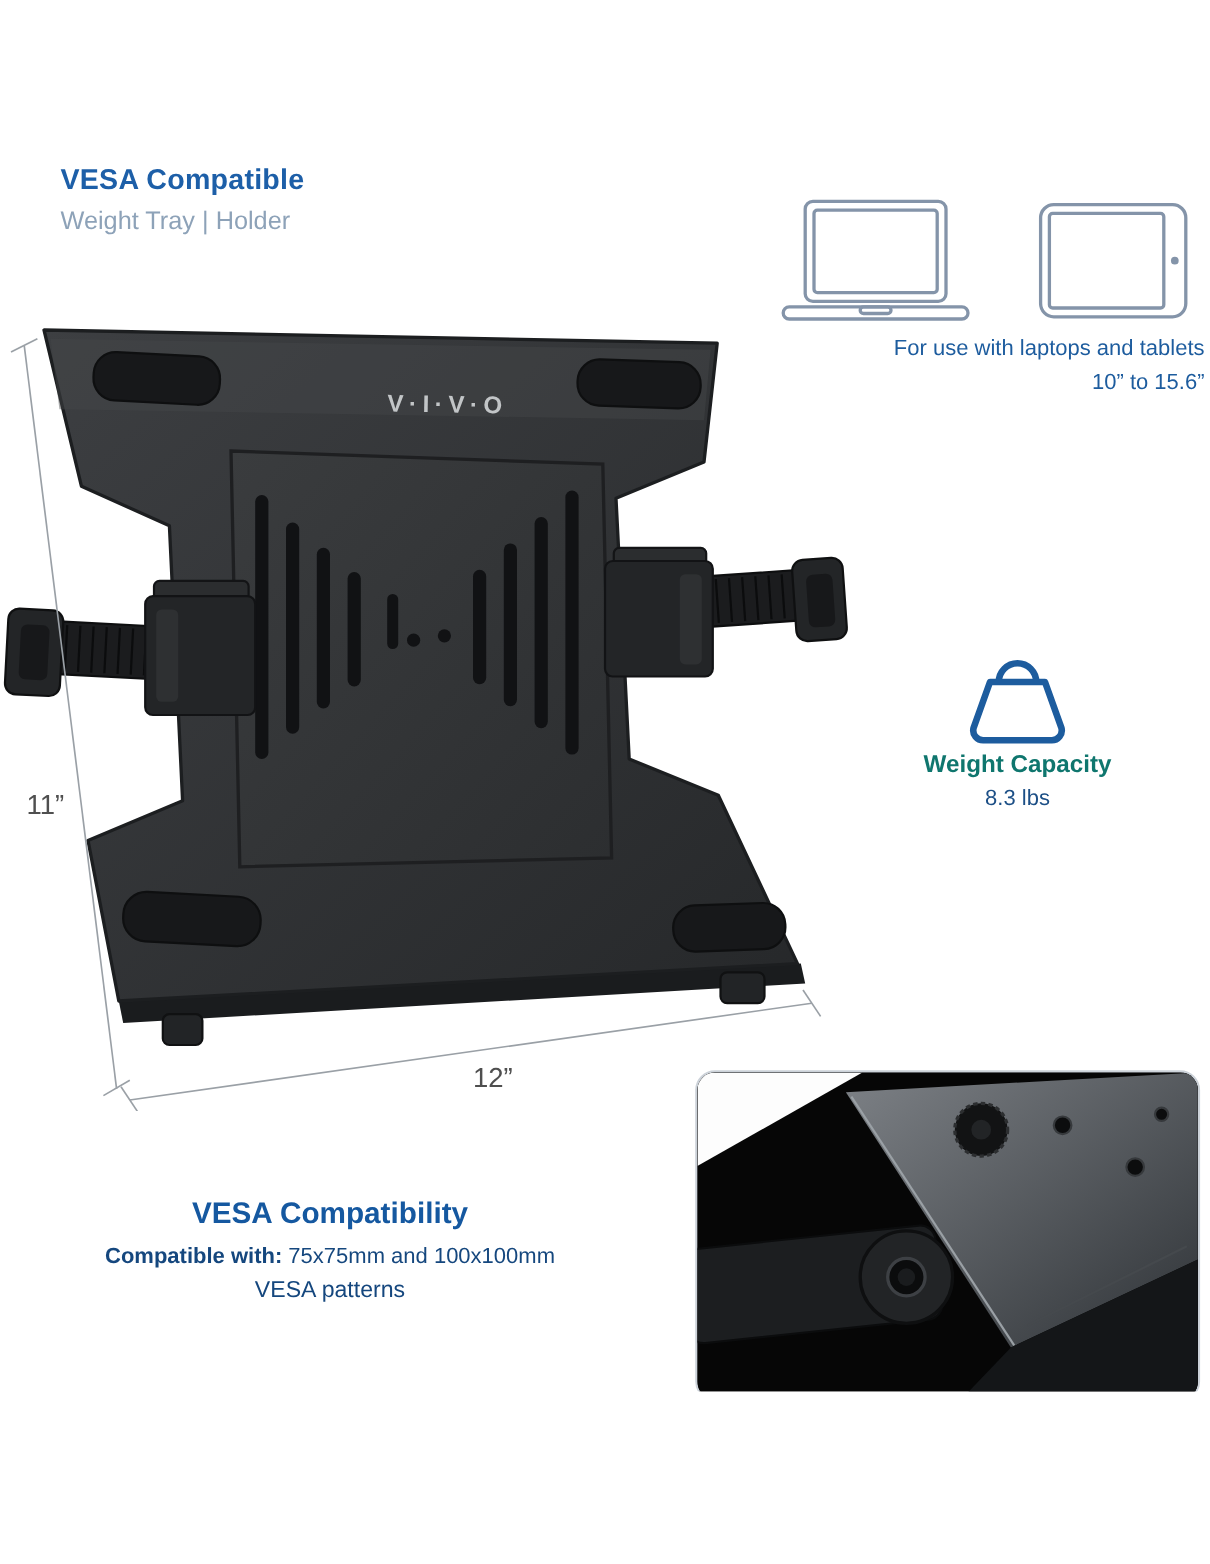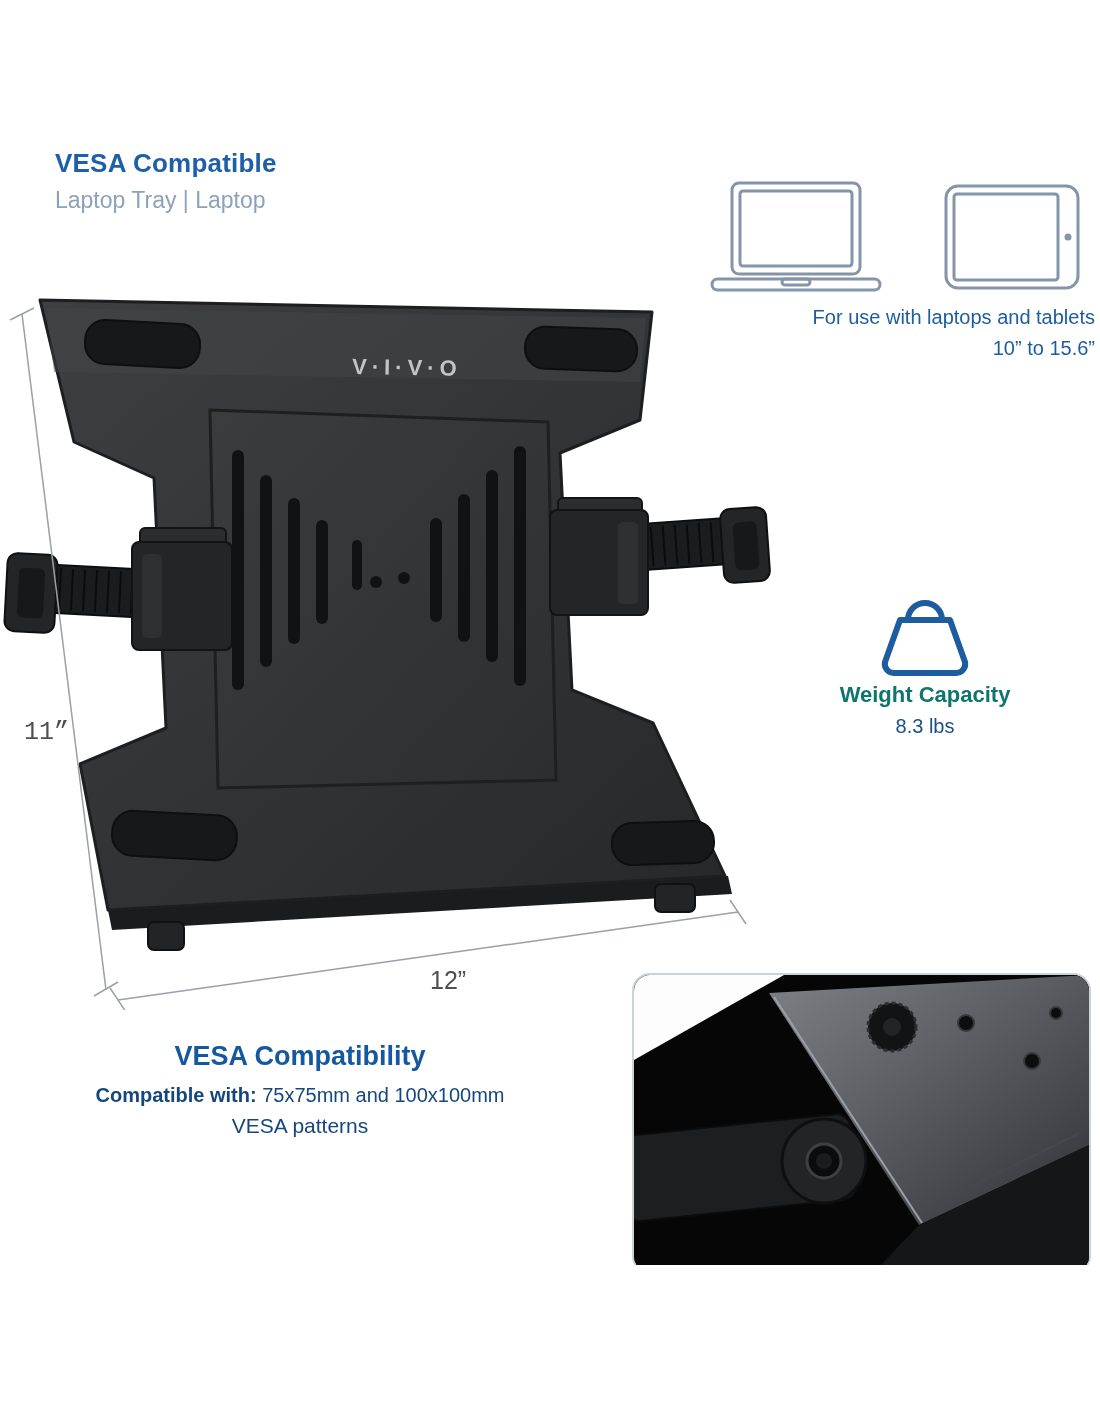--- a/index.html
+++ b/index.html
@@ -14,48 +14,48 @@
   .hdr .subtitle{font-size:23px;color:#8da2b8;margin-top:8px;}
   
   .dev-laptop{position:absolute;left:702px;top:178px;}
   .dev-tablet{position:absolute;left:938px;top:180px;}
   .dev-note{position:absolute;left:695px;top:306px;width:400px;text-align:right;color:#1d5c9e;}
   .dev-note .l1{font-size:20px;}
   .dev-note .l2{font-size:20px;margin-top:8px;}
   
   .product-svg{position:absolute;left:0;top:270px;}
   .dim{position:absolute;font-size:25px;color:#4f4f4f;}
-  .dim-h{left:24px;top:718px;font-family:Liberation Mono, monospace;}
+  .dim-h{left:24px;top:718px;}
   .dim-w{left:430px;top:966px;}
   
   .weight-icon{position:absolute;left:872px;top:588px;}
   .weight-text{position:absolute;left:775px;top:682px;width:300px;text-align:center;}
   .weight-text .wt{font-size:22px;font-weight:bold;color:#0f766e;}
   .weight-text .wv{font-size:20px;color:#1c4f86;margin-top:7px;}
   
-  .vesa{position:absolute;left:60px;top:1041px;width:480px;text-align:center;}
+  .vesa{position:absolute;left:60px;top:1088px;width:480px;text-align:center;}
   .vesa .vt{font-size:27px;font-weight:bold;color:#1558a0;}
   .vesa .vl{font-size:20px;color:#15477e;margin-top:12px;}
   .vesa .vl b{font-weight:bold;}
   .vesa .vl2{font-size:21px;color:#15477e;margin-top:7px;text-align:center;}
   
   .closeup{
     position:absolute;left:632px;top:973px;width:455px;height:297px;
     border:2px solid #ccd2d9;border-radius:18px;overflow:hidden;background:#060606;
   }
   .closeup svg{display:block;}
 </style>
 </head>
 <body>
 
 <div class="canvas">
 
   <div class="hdr">
     <div class="title">VESA Compatible</div>
-    <div class="subtitle">Laptop Tray | Laptop</div>
+    <div class="subtitle">Weight Tray | Holder</div>
   </div>
 
   <div class="dev-laptop">
     <svg width="188" height="118" viewBox="0 0 188 118" fill="none" stroke="#8494a9" stroke-width="3">
       <rect x="30" y="5" width="128" height="91" rx="7"></rect>
       <rect x="38" y="13" width="112" height="75" rx="3"></rect>
       <rect x="10" y="101" width="168" height="11" rx="5.5"></rect>
       <rect x="80" y="101" width="28" height="6" rx="3"></rect>
     </svg>
   </div>

